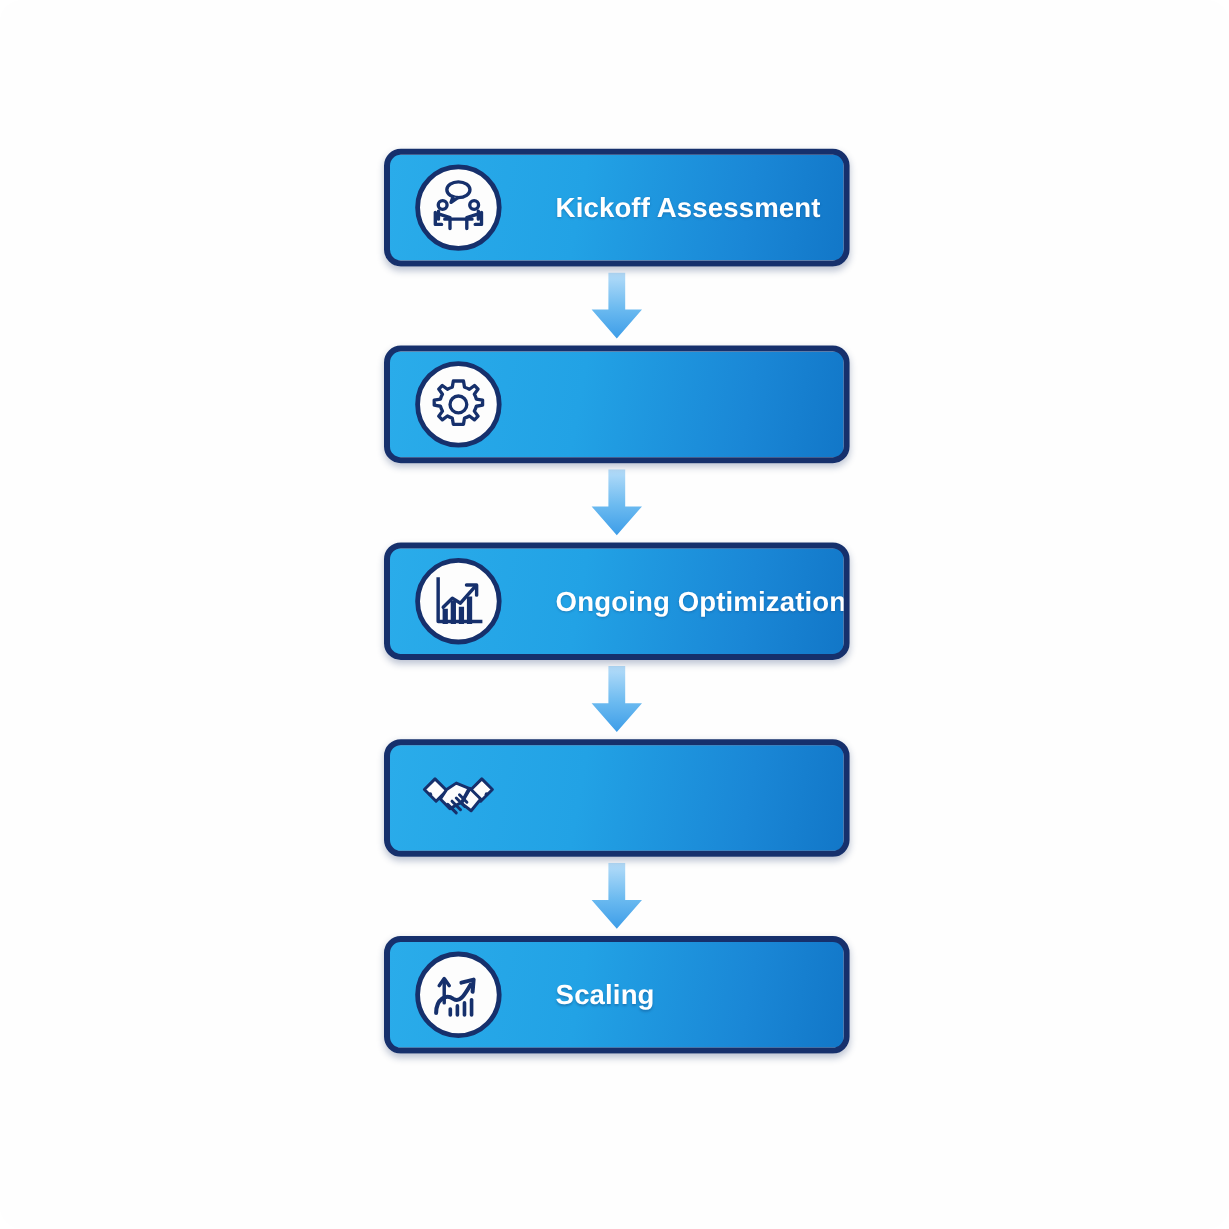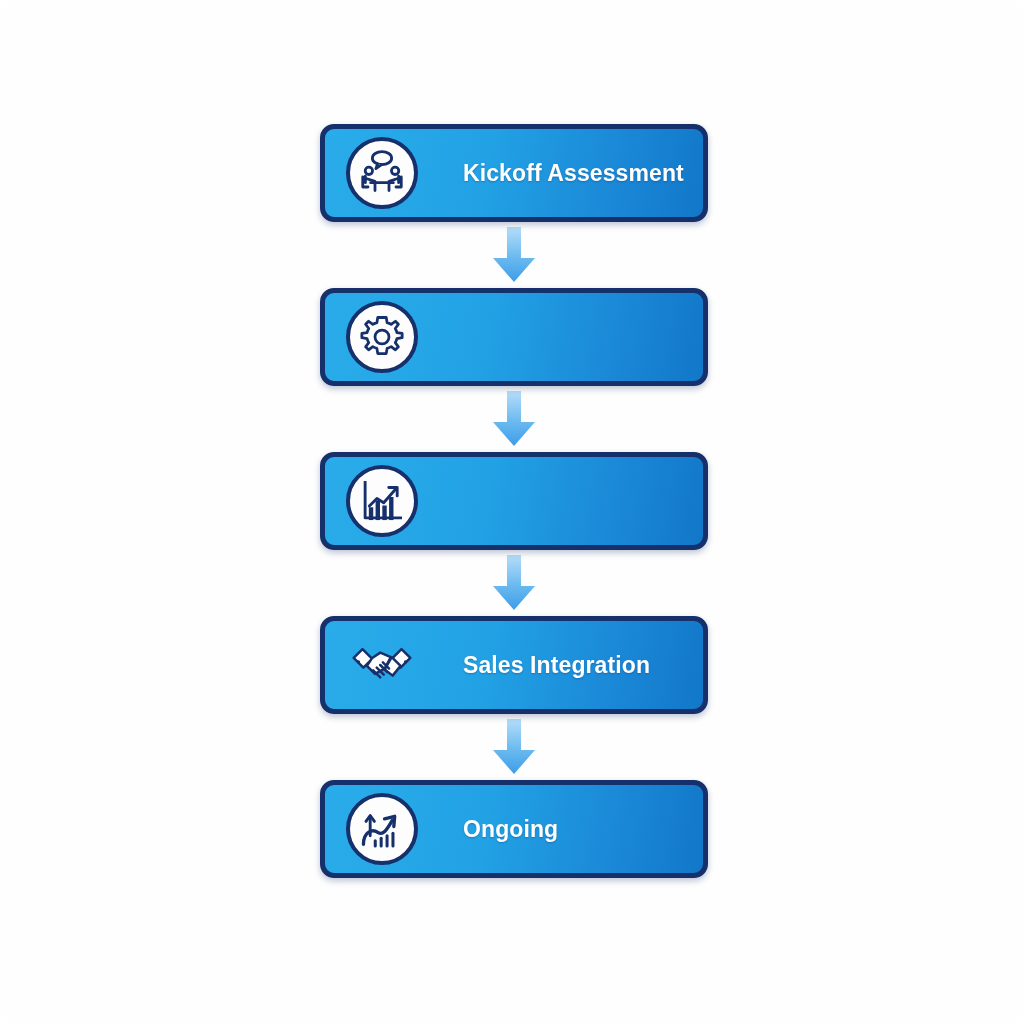--- a/index.html
+++ b/index.html
@@ -173,20 +173,21 @@
 
           <path d="M19 52 L19 42" stroke-width="5.2"></path>
           <path d="M27 52 L27 34" stroke-width="5.2"></path>
           <path d="M35 52 L35 40" stroke-width="5.2"></path>
           <path d="M43 52 L43 30" stroke-width="5.2"></path>
 
           <path d="M17 38 L26 29 L34 34 L48 18" stroke-linecap="round"></path>
           <path d="M40 16 L50 16 L50 26" stroke-linecap="round"></path>
         </svg>
       </div>
+      <div class="step-label">Ongoing Optimization</div>
     </div>
 
     <div class="connector">
       <svg width="48" height="56" viewBox="0 0 48 56">
         <defs>
           <linearGradient id="ag3" x1="0" y1="0" x2="0" y2="1">
             <stop offset="0%" stop-color="#b6ddf9"></stop>
             <stop offset="55%" stop-color="#6bbaf0"></stop>
             <stop offset="100%" stop-color="#3d9de8"></stop>
           </linearGradient>
@@ -208,21 +209,20 @@
           <path d="M46 21 L56 31 L47 42 L38 35 Z"></path>
 
           <path d="M24 22 L33 16 L45 21 L38 34 L27 40 L18 31 Z"></path>
 
           <path d="M25 36 L33 44"></path>
           <path d="M29 33 L37 41"></path>
           <path d="M33 30 L41 38"></path>
           <path d="M36 27 L43 34"></path>
         </svg>
       </div>
-      <div class="step-label">Sales Integration</div>
     </div>
 
     <div class="connector">
       <svg width="48" height="56" viewBox="0 0 48 56">
         <defs>
           <linearGradient id="ag4" x1="0" y1="0" x2="0" y2="1">
             <stop offset="0%" stop-color="#b6ddf9"></stop>
             <stop offset="55%" stop-color="#6bbaf0"></stop>
             <stop offset="100%" stop-color="#3d9de8"></stop>
           </linearGradient>
@@ -240,17 +240,17 @@
 
           <path d="M10 50 C10 36 20 31 27 36 C33 40 37 34 44 22" stroke-width="4"></path>
           <path d="M35 20 L47 17 L46 29" stroke-width="4"></path>
 
           <path d="M24 52 L24 46" stroke-width="3.6"></path>
           <path d="M31 52 L31 43" stroke-width="3.6"></path>
           <path d="M38 52 L38 40" stroke-width="3.6"></path>
           <path d="M45 52 L45 37" stroke-width="3.6"></path>
         </svg>
       </div>
-      <div class="step-label">Ongoing</div>
+      <div class="step-label">Scaling</div>
     </div>
 
   </div>
 </div>
 
 </body></html>

